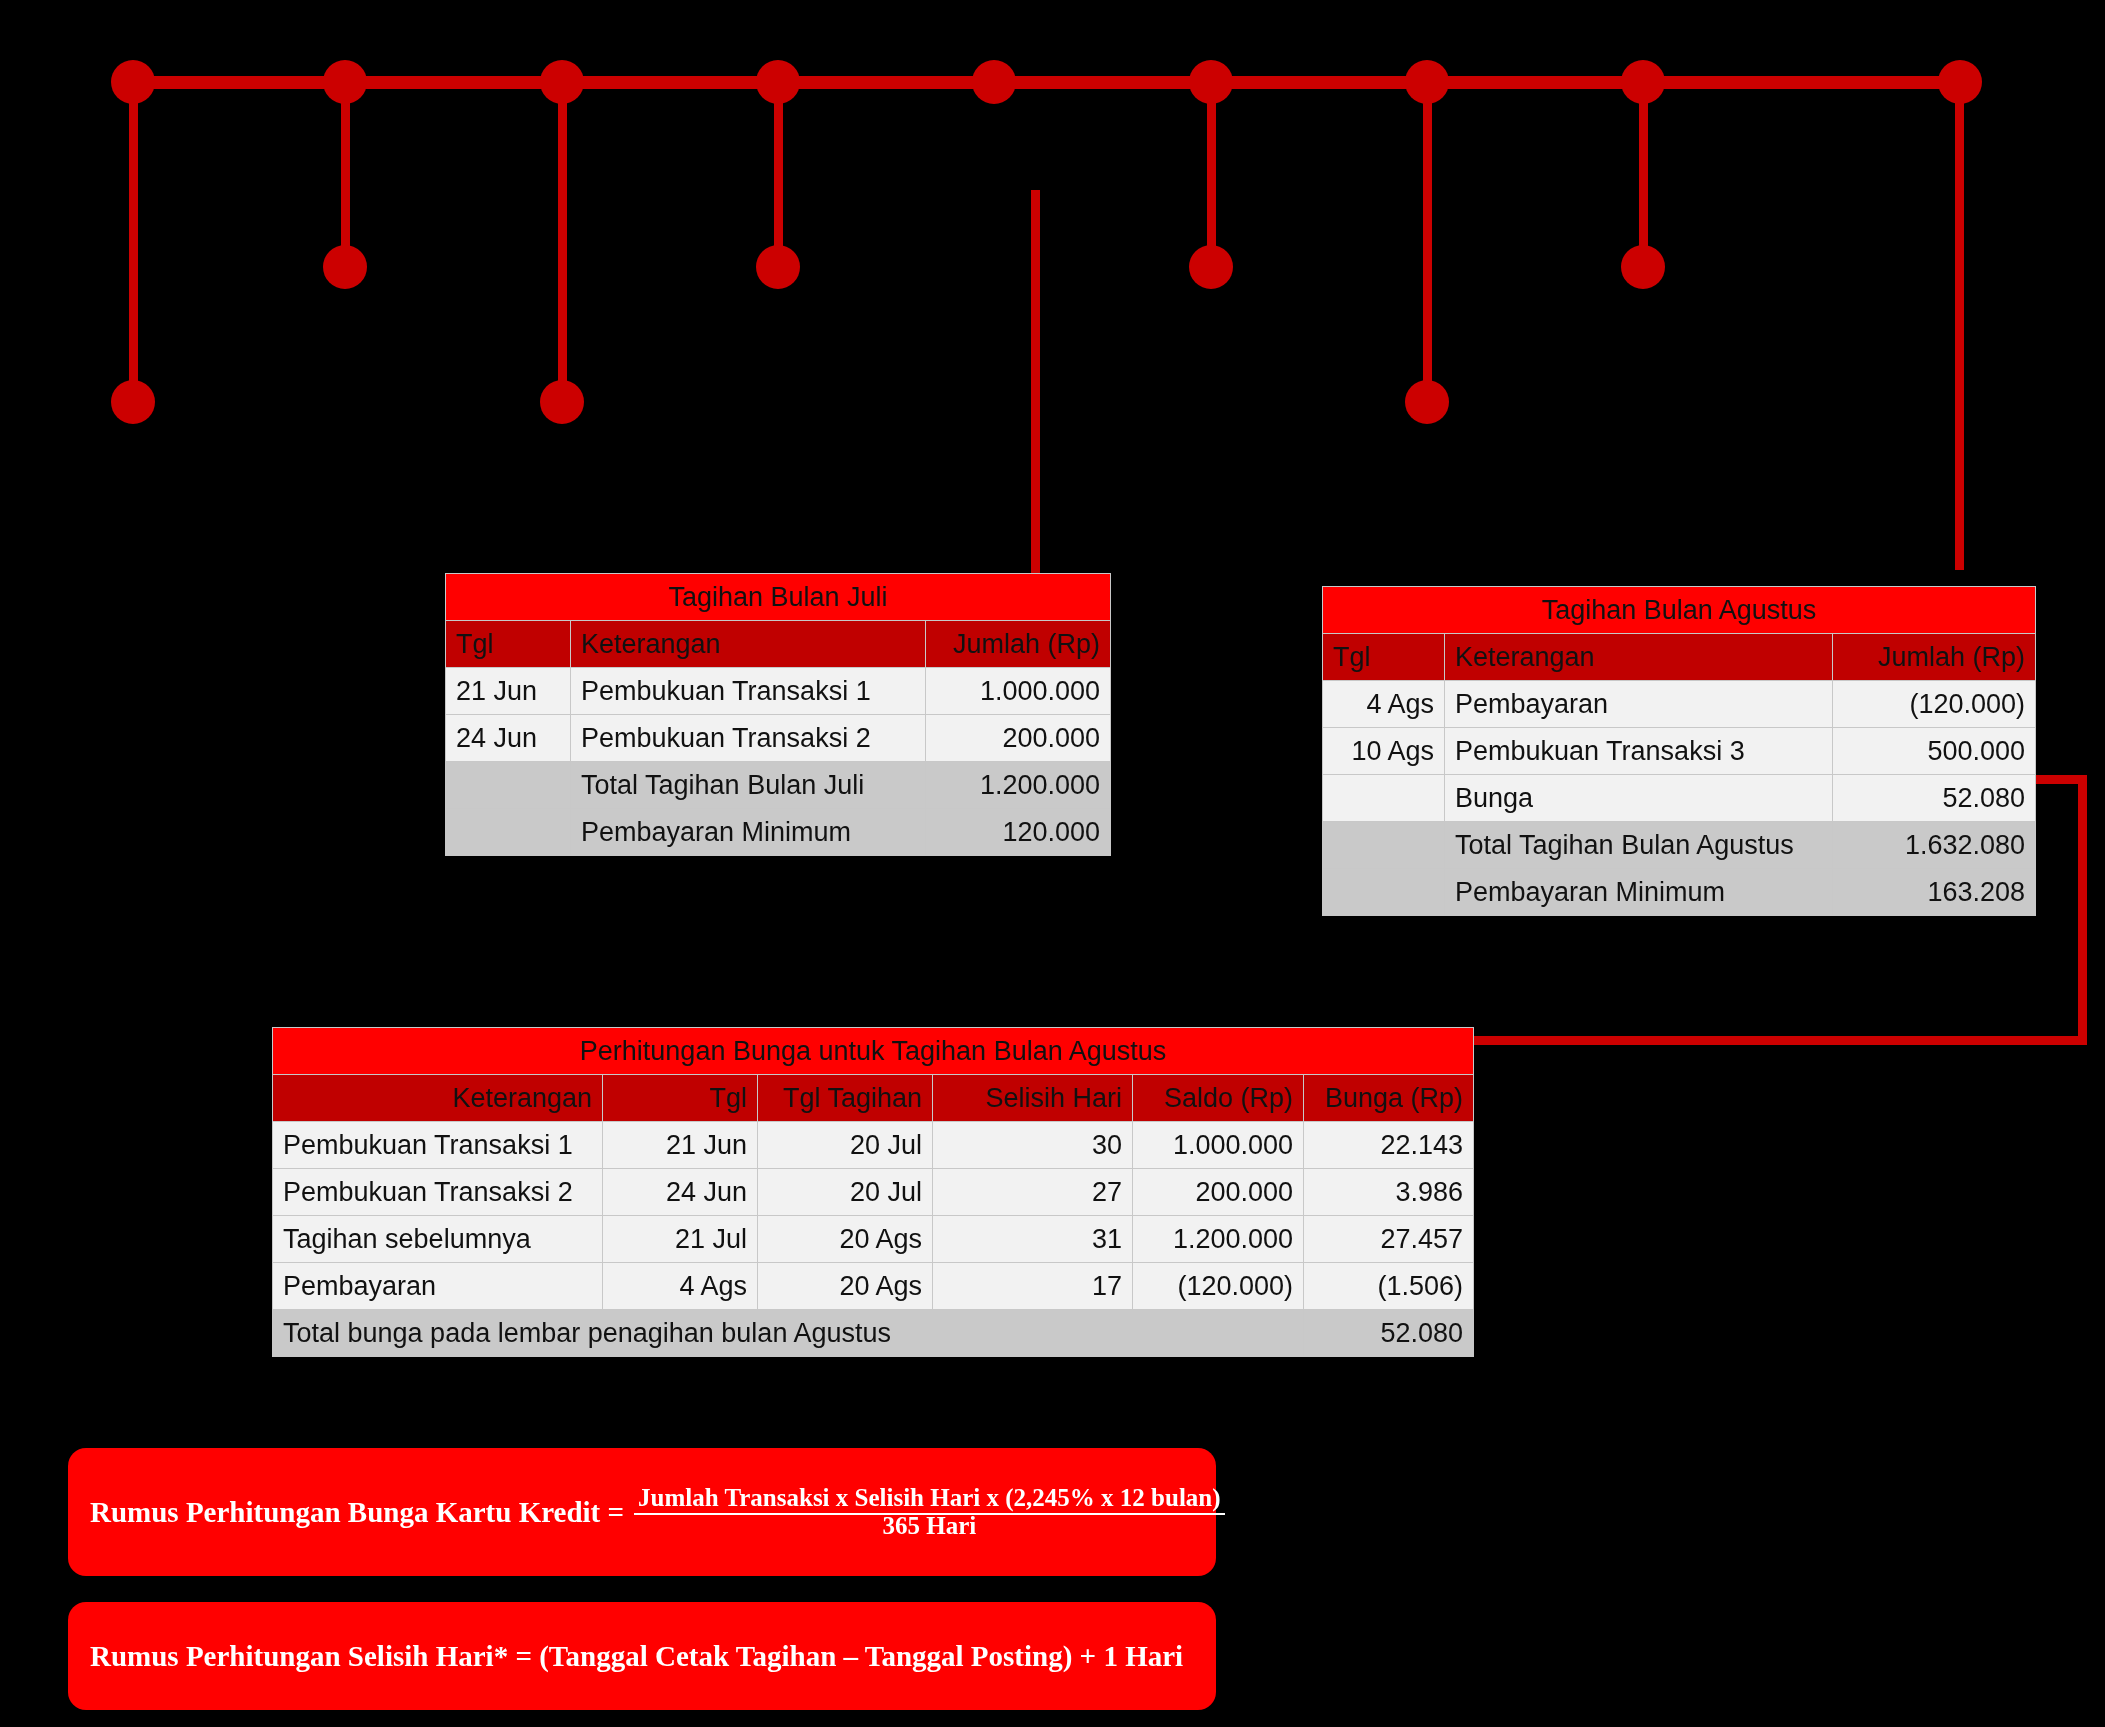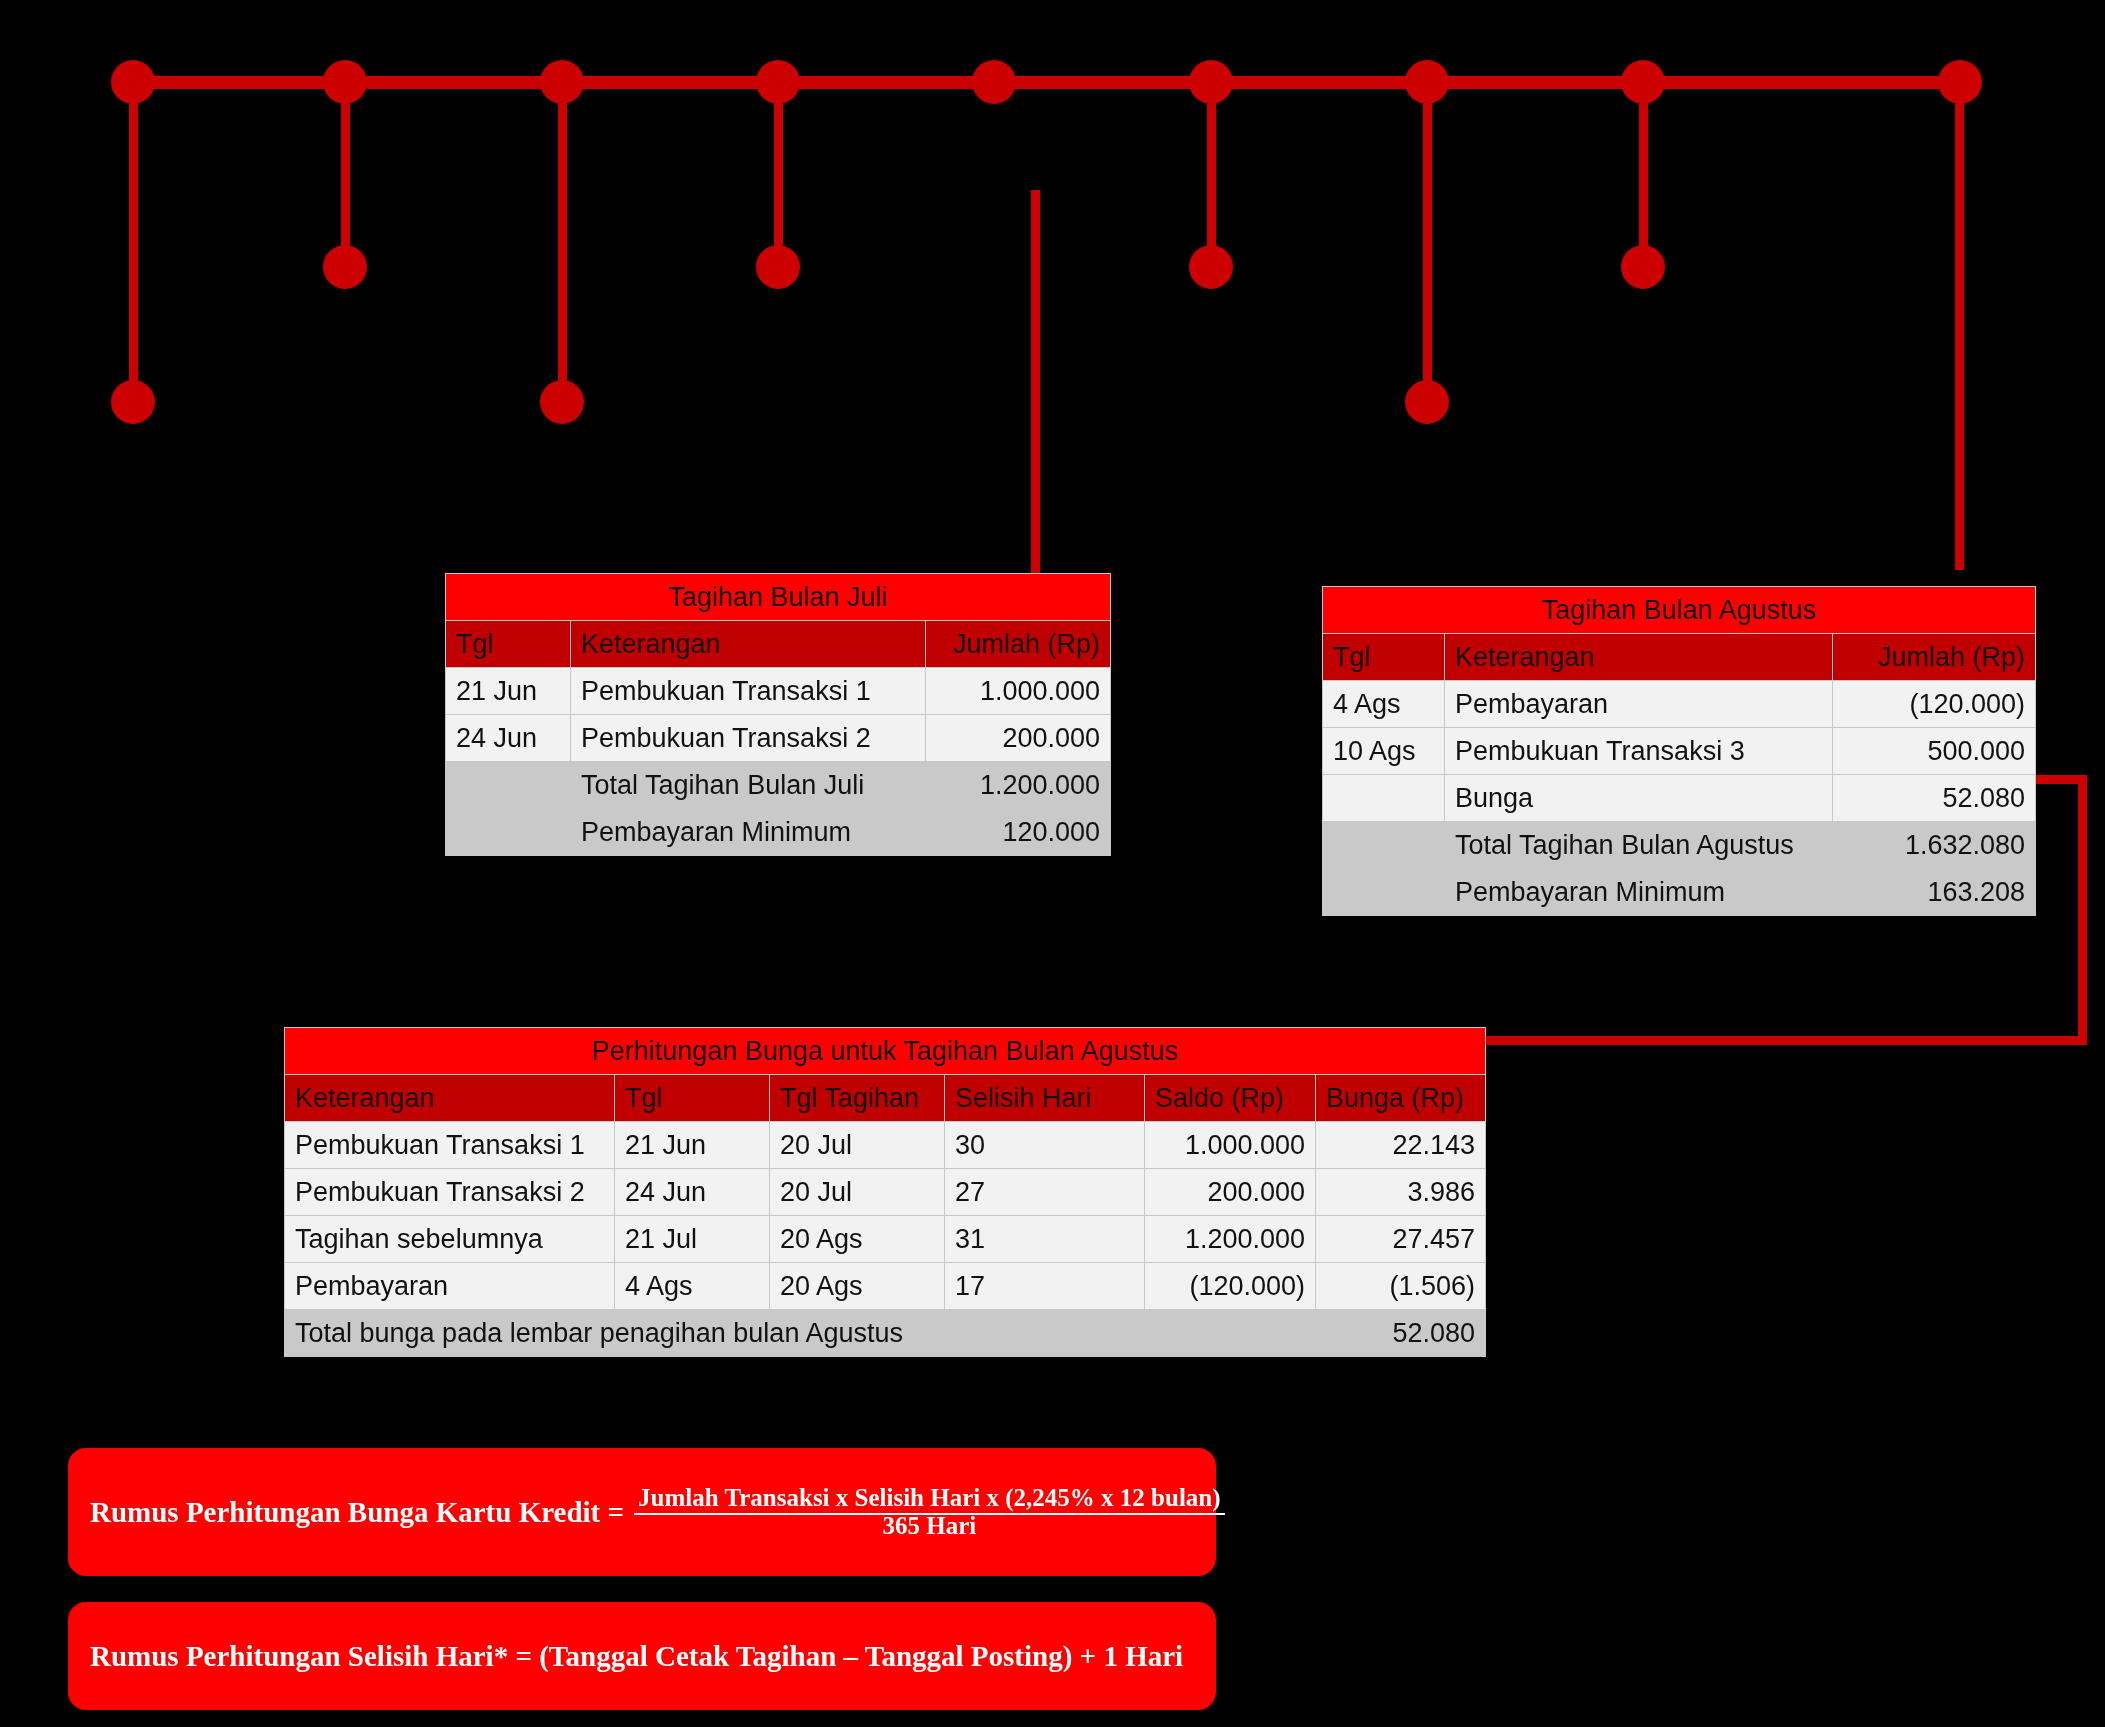--- a/index.html
+++ b/index.html
@@ -16,21 +16,21 @@
   .tbl{position:absolute;border-collapse:collapse;table-layout:fixed;
        background:#c4b5fd;}
   .tbl td,.tbl th{border:1px solid #c8c8c8;padding:0 10px;
        font-size:27px;color:#111;font-weight:400;line-height:1;
        height:47px;box-sizing:border-box;white-space:nowrap;overflow:hidden;}
   .ttl{background:#ff0000;color:#fff;font-weight:bold;text-align:center;
        font-size:27px;border:1px solid #ff0000;height:46px;}
   .hd{background:#c00000;color:#fff;font-weight:bold;border:1px solid #c00000;
       height:46px;font-size:27px;}
   .r{text-align:right;}
-  .c{text-align:left;}
+  .c{text-align:right;}
   .l{text-align:left;}
   .shade{background:#c9c9c9;}
   .light{background:#f2f2f2;}
 
   
   .conn{position:absolute;background:#cc0000;}
 
   
   .pill{position:absolute;background:#ff0000;border-radius:18px;
         color:#fff;font-weight:bold;display:flex;align-items:center;
@@ -154,21 +154,21 @@
     <td class="r shade">1.632.080</td>
   </tr>
   <tr>
     <td class="c shade"></td>
     <td class="l shade">Pembayaran Minimum</td>
     <td class="r shade">163.208</td>
   </tr>
 </tbody>
   </table>
 
-<table class="tbl" style="left:284px;top:1027px;width:1201px;">
+<table class="tbl" style="left:272px;top:1027px;width:1201px;">
   <colgroup>
     <col style="width:330px">
       <col style="width:155px">
       <col style="width:175px">
     <col style="width:200px">
       <col style="width:171px">
       <col style="width:170px">
   </colgroup>
   <tbody>
       <tr>

